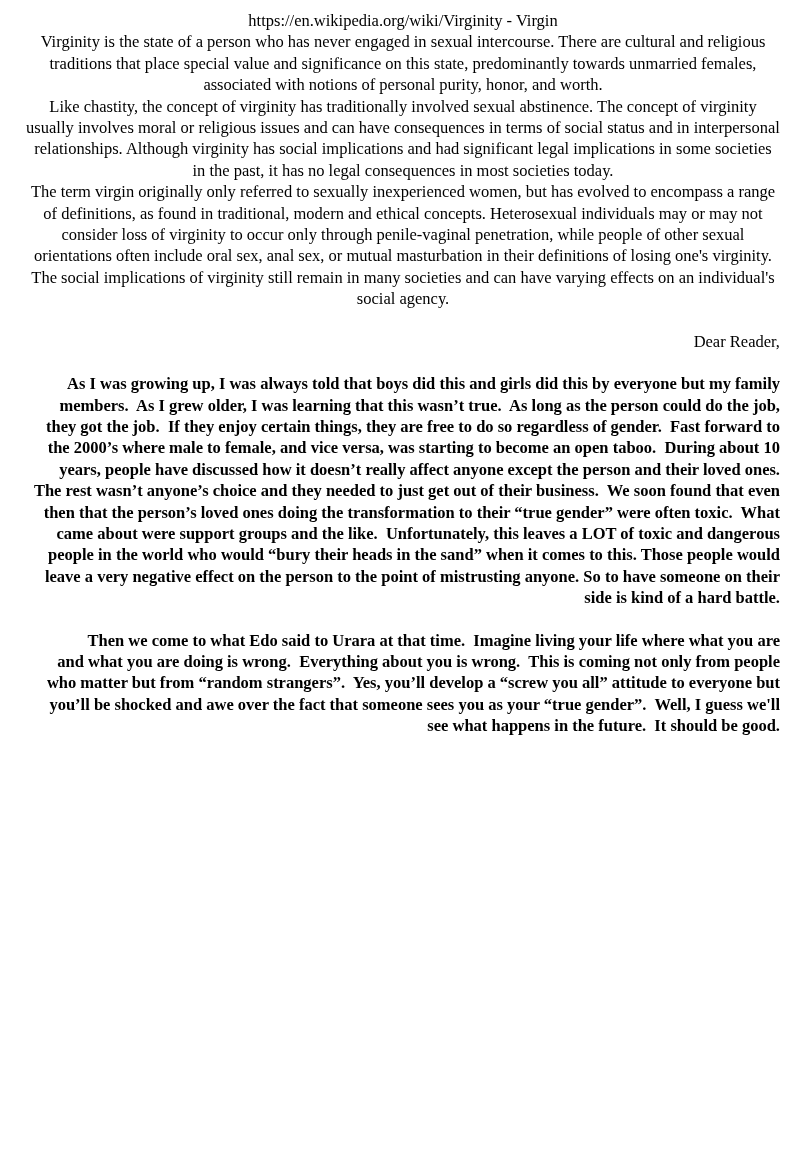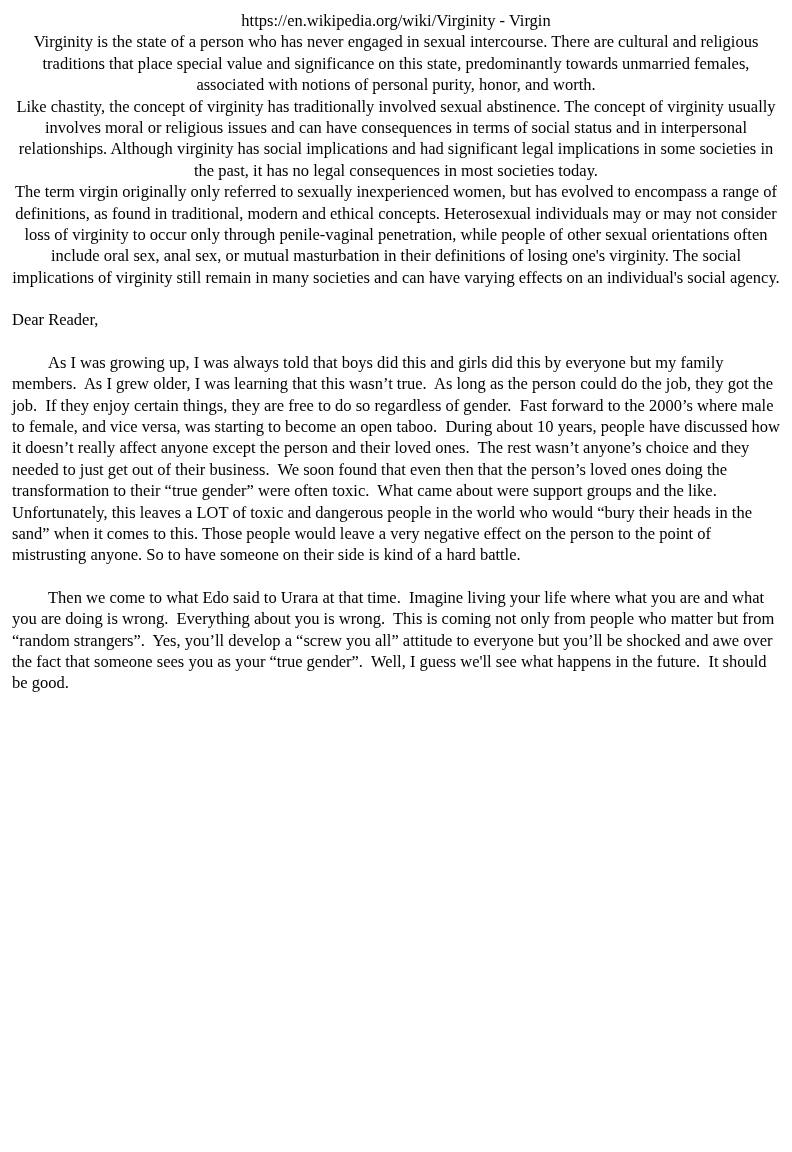--- a/index.html
+++ b/index.html
@@ -5,40 +5,41 @@
   html, body {
     margin: 0;
     padding: 0;
     background: #ffffff;
   }
   .page {
     position: relative;
     width: 792px;
     height: 1152px;
     box-sizing: border-box;
-    padding: 10px 12px 0 12px;
+    padding: 10px 12px 0 26px;
     background: #ffffff;
     color: #000000;
     font-family: "Liberation Serif", "DejaVu Serif", serif;
     font-size: 16.5px;
     line-height: 21.4px;
     overflow: hidden;
   }
   .quote-block p {
     margin: 0;
     text-align: center;
     white-space: pre-wrap;
   }
   .letter p {
     margin: 21px 0 0 0;
-    text-align: left;
+    text-align: right;
     white-space: pre-wrap;
   }
   .letter p.body-para {
     text-indent: 36px;
+    font-weight: bold;
   }
 </style>
 </head>
 <body>
 
 <div class="page">
 
   <div class="quote-block">
     <p>https://en.wikipedia.org/wiki/Virginity - Virgin</p>
     <p>Virginity is the state of a person who has never engaged in sexual intercourse. There are cultural and religious traditions that place special value and significance on this state, predominantly towards unmarried females, associated with notions of personal purity, honor, and worth.</p>

